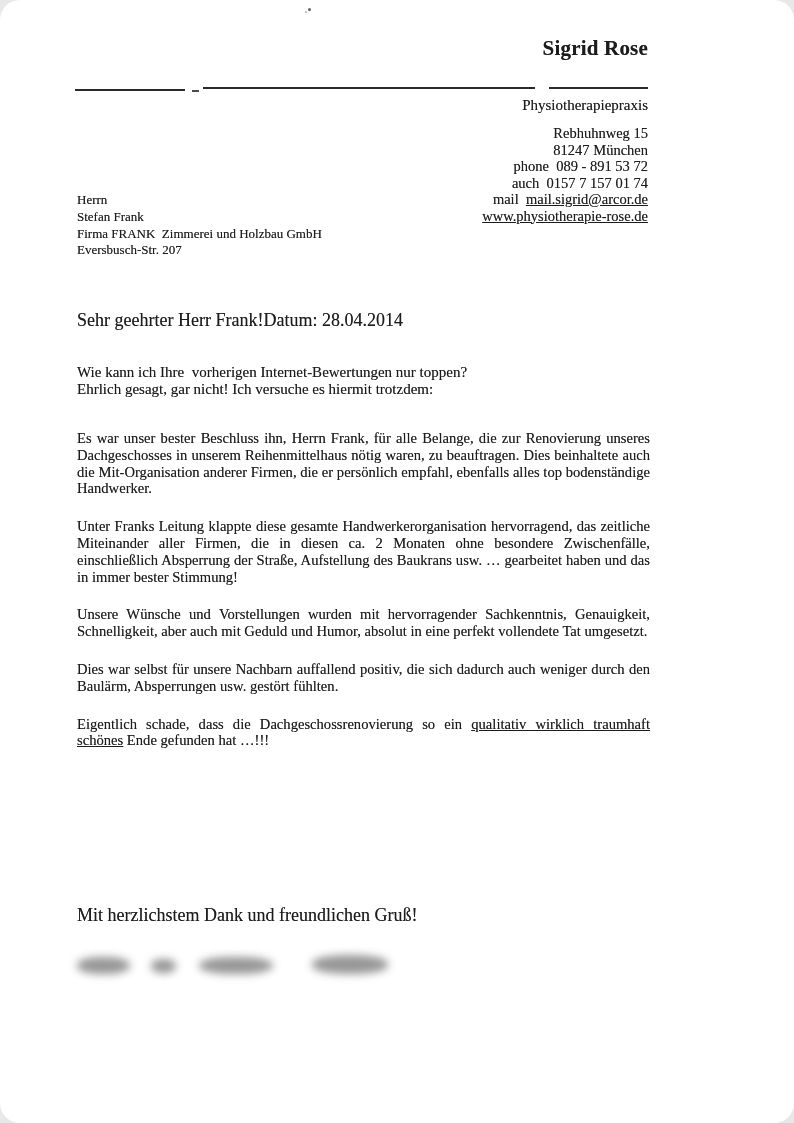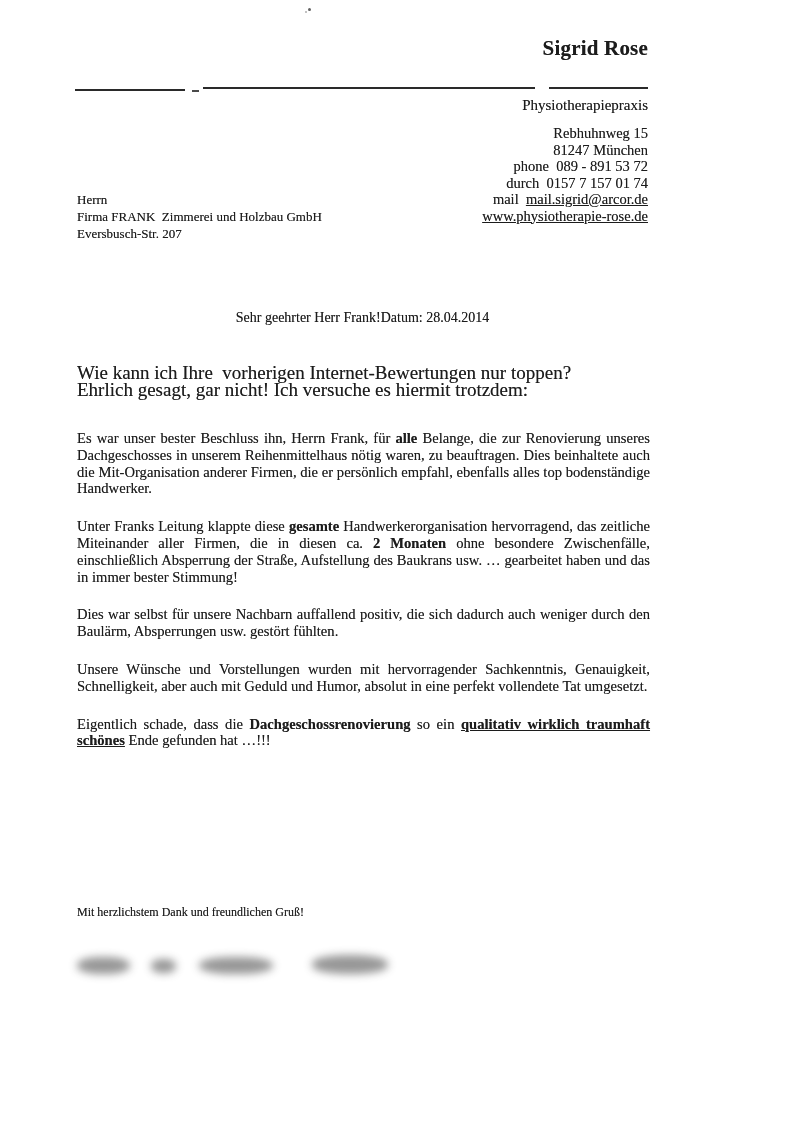--- a/index.html
+++ b/index.html
@@ -28,85 +28,86 @@
   .rule{position:absolute;left:75px;top:86px;width:573px;height:4px;}
   .rule .seg{position:absolute;top:1px;height:2px;background:#2a2a2a;}
   .rule .seg1{left:0;width:110px;top:3px;}
   .rule .dash{position:absolute;left:117px;top:4px;width:7px;height:2px;background:#4a4a4a;}
   .rule .seg2{left:128px;width:332px;}
   .rule .seg3{left:474px;width:99px;}
 
   .recipient{position:absolute;left:77px;top:192px;font-size:13px;line-height:16.8px;}
   .r-line{white-space:pre;}
 
-  .salrow{position:absolute;left:77px;top:310px;width:571px;display:flex;justify-content:center;font-size:14px;}
+  .salrow{position:absolute;left:77px;top:310px;width:571px;display:flex;justify-content:flex-start;font-size:18px;}
 
-  .intro{position:absolute;left:77px;top:364px;font-size:19px;line-height:17px;}
+  .intro{position:absolute;left:77px;top:364px;font-size:15px;line-height:17px;}
   .intro-line{white-space:pre;}
 
   .bodytext{position:absolute;left:77px;top:430px;width:573px;font-size:14.6px;line-height:16.8px;text-align:justify;}
   .para{margin:0 0 21px 0;}
-  .b{font-weight:bold;}
+  .b{font-weight:normal;}
 
-  .closing{position:absolute;left:77px;top:905px;font-size:12px;}
+  .closing{position:absolute;left:77px;top:905px;font-size:18px;}
 
   
   .signature{position:absolute;left:77px;top:948px;height:34px;filter:blur(4px);opacity:.5;}
   .blob{display:inline-block;background:#303030;border-radius:45%;vertical-align:middle;}
   .blob.b1{width:53px;height:17px;margin-right:21px;margin-top:8px;}
   .blob.b2{width:25px;height:14px;margin-right:23px;margin-top:10px;}
   .blob.b3{width:74px;height:17px;margin-right:39px;margin-top:8px;}
   .blob.b4{width:76px;height:19px;margin-top:7px;}
 </style>
 </head>
 <body>
 
-<div class="page" style="color: rgb(28, 28, 28);">
+<div class="page" style="color: rgb(28, 28, 28); border-radius: 20px;">
 
   <div class="top-speck"></div>
 
   <div class="header">
     <div class="s-name">Sigrid Rose</div>
     <div class="s-prof">Physiotherapiepraxis</div>
     <div class="s-line">Rebhuhnweg 15</div>
     <div class="s-line">81247 München</div>
     <div class="s-line"><span>phone</span>  <span>089 - 891 53 72</span></div>
-    <div class="s-line"><span>durch</span>  <span>0157 7 157 01 74</span></div>
+    <div class="s-line"><span>auch</span>  <span>0157 7 157 01 74</span></div>
     <div class="s-line"><span>mail</span>  <span class="u">mail.sigrid@arcor.de</span></div>
     <div class="s-line u">www.physiotherapie-rose.de</div>
   </div>
 
   <div class="rule">
     <span class="seg seg1"></span>
     <span class="dash"></span>
     <span class="seg seg2"></span>
     <span class="seg seg3"></span>
   </div>
 
   <div class="recipient" id="recipient">
       <div class="r-line">Herrn</div>
+      <div class="r-line">Stefan Frank</div>
       <div class="r-line">Firma FRANK  Zimmerei und Holzbau GmbH</div>
       <div class="r-line">Eversbusch-Str. 207</div>
     </div>
 
   <div class="salrow">
     <div>Sehr geehrter Herr Frank!</div>
     <div>Datum: 28.04.2014</div>
   </div>
 
   <div class="intro" id="intro">
       <div class="intro-line">Wie kann ich Ihre  vorherigen Internet-Bewertungen nur toppen?</div>
       <div class="intro-line">Ehrlich gesagt, gar nicht! Ich versuche es hiermit trotzdem:</div>
     </div>
 
   <div class="bodytext" id="letterBody">
       <p class="para"><span>Es war unser bester Beschluss ihn, Herrn Frank, für </span><span class="b">alle</span><span> Belange, die zur Renovierung unseres Dachgeschosses in unserem Reihenmittelhaus nötig waren, zu beauftragen. Dies beinhaltete auch die Mit-Organisation anderer Firmen, die er persönlich empfahl, ebenfalls alles top bodenständige Handwerker.</span></p>
       <p class="para"><span>Unter Franks Leitung klappte diese </span><span class="b">gesamte</span><span> Handwerkerorganisation hervorragend, das zeitliche Miteinander aller Firmen, die in diesen ca. </span><span class="b">2 Monaten</span><span> ohne besondere Zwischenfälle, einschließlich Absperrung der Straße, Aufstellung des Baukrans usw. … gearbeitet haben und das in immer bester Stimmung!</span></p>
+      <p class="para"><span>Unsere Wünsche und Vorstellungen wurden mit hervorragender Sachkenntnis, Genauigkeit, Schnelligkeit, aber auch mit Geduld und Humor, absolut in eine perfekt vollendete Tat umgesetzt.</span></p>
       <p class="para"><span>Dies war selbst für unsere Nachbarn auffallend positiv, die sich dadurch auch weniger durch den Baulärm, Absperrungen usw. gestört fühlten.</span></p>
-      <p class="para"><span>Unsere Wünsche und Vorstellungen wurden mit hervorragender Sachkenntnis, Genauigkeit, Schnelligkeit, aber auch mit Geduld und Humor, absolut in eine perfekt vollendete Tat umgesetzt.</span></p>
       <p class="para"><span>Eigentlich schade, dass die </span><span class="b">Dachgeschossrenovierung</span><span> so ein </span><span class="b u">qualitativ wirklich traumhaft schönes</span><span> Ende gefunden hat …!!!</span></p>
     </div>
 
   <div class="closing">Mit herzlichstem Dank und freundlichen Gruß!</div>
 
   <div class="signature">
     <span class="blob b1"></span><span class="blob b2"></span><span class="blob b3"></span><span class="blob b4"></span>
   </div>
 
 </div>

